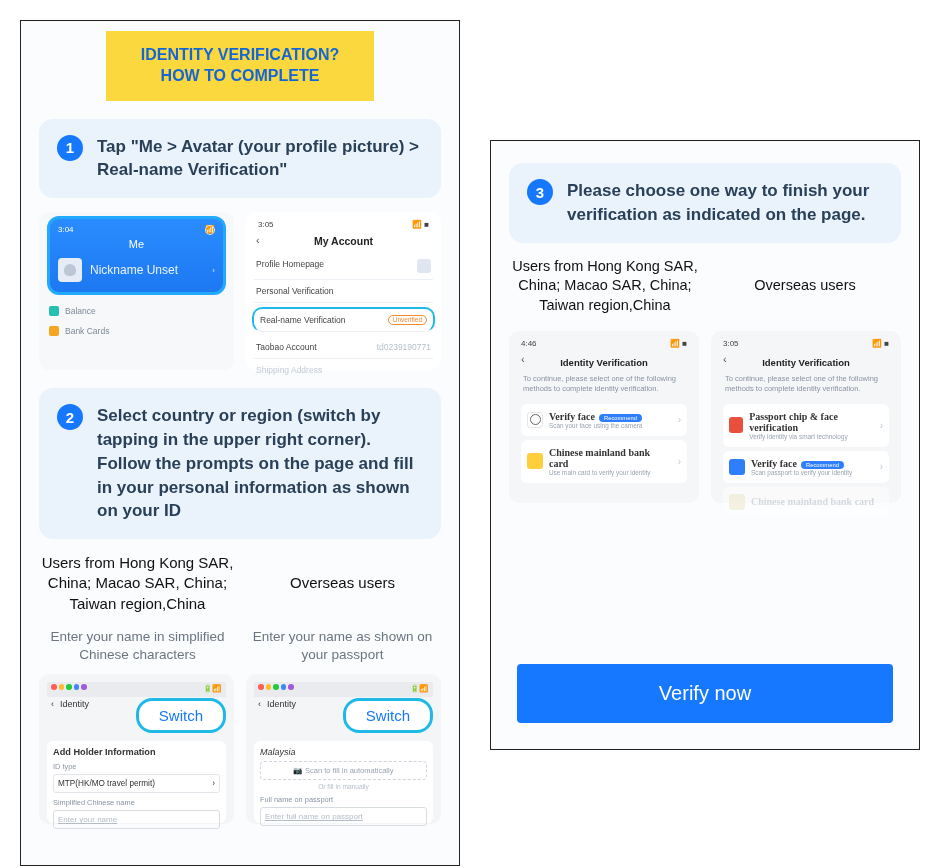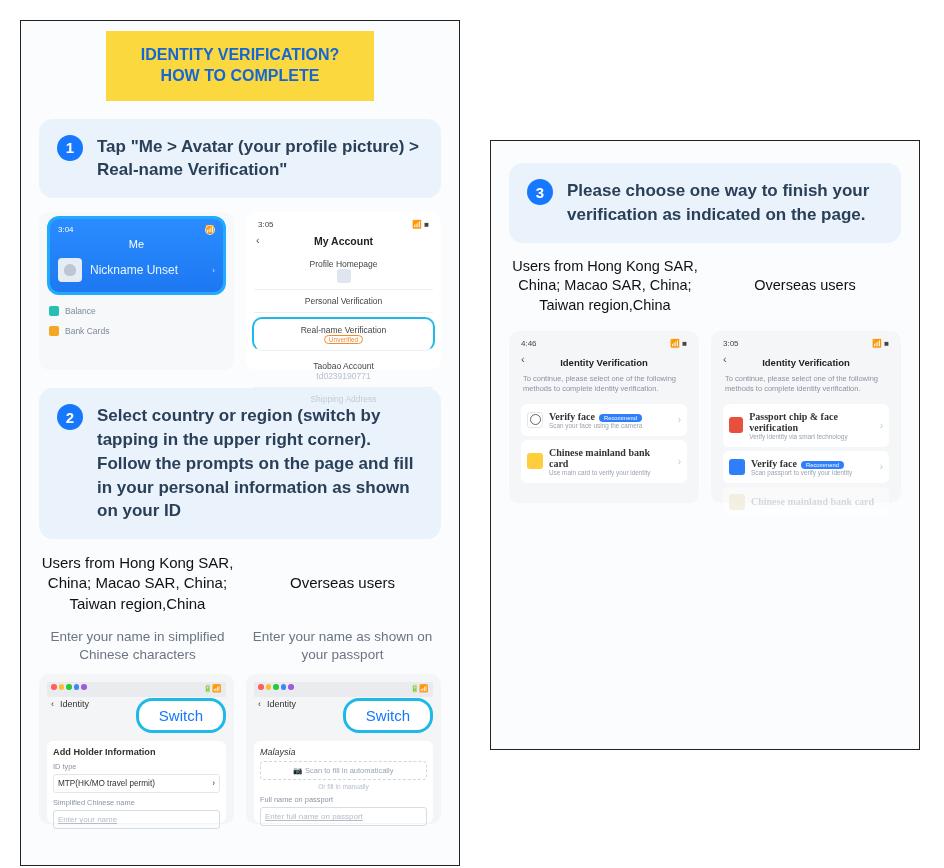--- a/index.html
+++ b/index.html
@@ -112,21 +112,21 @@
   .avatar::after{content:""; width:12px; height:12px; background:#bcc6d4; border-radius:50% 50% 40% 40%;}
   .nick { font-size:12px; color:#eaf3ff; }
   .chev { margin-left:auto; color:#cfe1ff; }
   .list-ghost { margin-top:6px; }
   .ghost-row { display:flex; align-items:center; gap:6px; padding:5px 2px; font-size:8.5px; color:#7d8a99;}
   .gi { width:10px;height:10px; border-radius:2px; display:inline-block;}
   .gi.teal{background:#25c0b0;} .gi.orange{background:#f5a623;} .gi.blue{background:#3b82f6;}
   
   .acct-title { text-align:center; font-size:10.5px; font-weight:600; color:#222; padding-bottom:6px; }
   .back-chev { position:absolute; left:10px; top:22px; font-size:11px; color:#555;}
-  .acct-list .arow { display:flex; justify-content:space-between; align-items:center; padding:6px 2px; border-bottom:0.5px solid #eceff3; font-size:8.5px; color:#444;flex-direction:column;}
+  .acct-list .arow { display:flex; justify-content:space-between; padding:6px 2px; border-bottom:0.5px solid #eceff3; font-size:8.5px; color:#444;}
   .arow .thumb { width:14px; height:14px; background:#dfe6ef; border-radius:3px;}
   .hl-row { border:2.5px solid #1fb9e8; border-radius:10px; padding:6px 6px !important; margin:4px -2px; background:#fff;}
   .badge { border:0.6px solid #f28a2e; color:#f28a2e; border-radius:8px; padding:0 4px; font-size:6.5px;}
   
   .two-col {
     display:flex; gap:12px; margin:0 10px;
   }
   .col { flex:1; text-align:center; }
   .col-head { font-size:15px; color:#111; line-height:1.35; margin-bottom:4px;}
   .col-sub { font-size:13.5px; color:#6b7580; line-height:1.35; padding:0 6px;}
@@ -403,15 +403,16 @@
           <div class="opt-card" style="opacity:.55">
             <div class="opt-ic grey"></div>
             <div>
               <div class="opt-t" style="color:#b7bfc9">Chinese mainland bank card</div>
             </div>
           </div>
         </div>
       </div>
 
       <div class="flex-spacer"></div>
+      <div class="verify-btn">Verify now</div>
     </div>
   </div>
 </div>
 
 </body></html>

